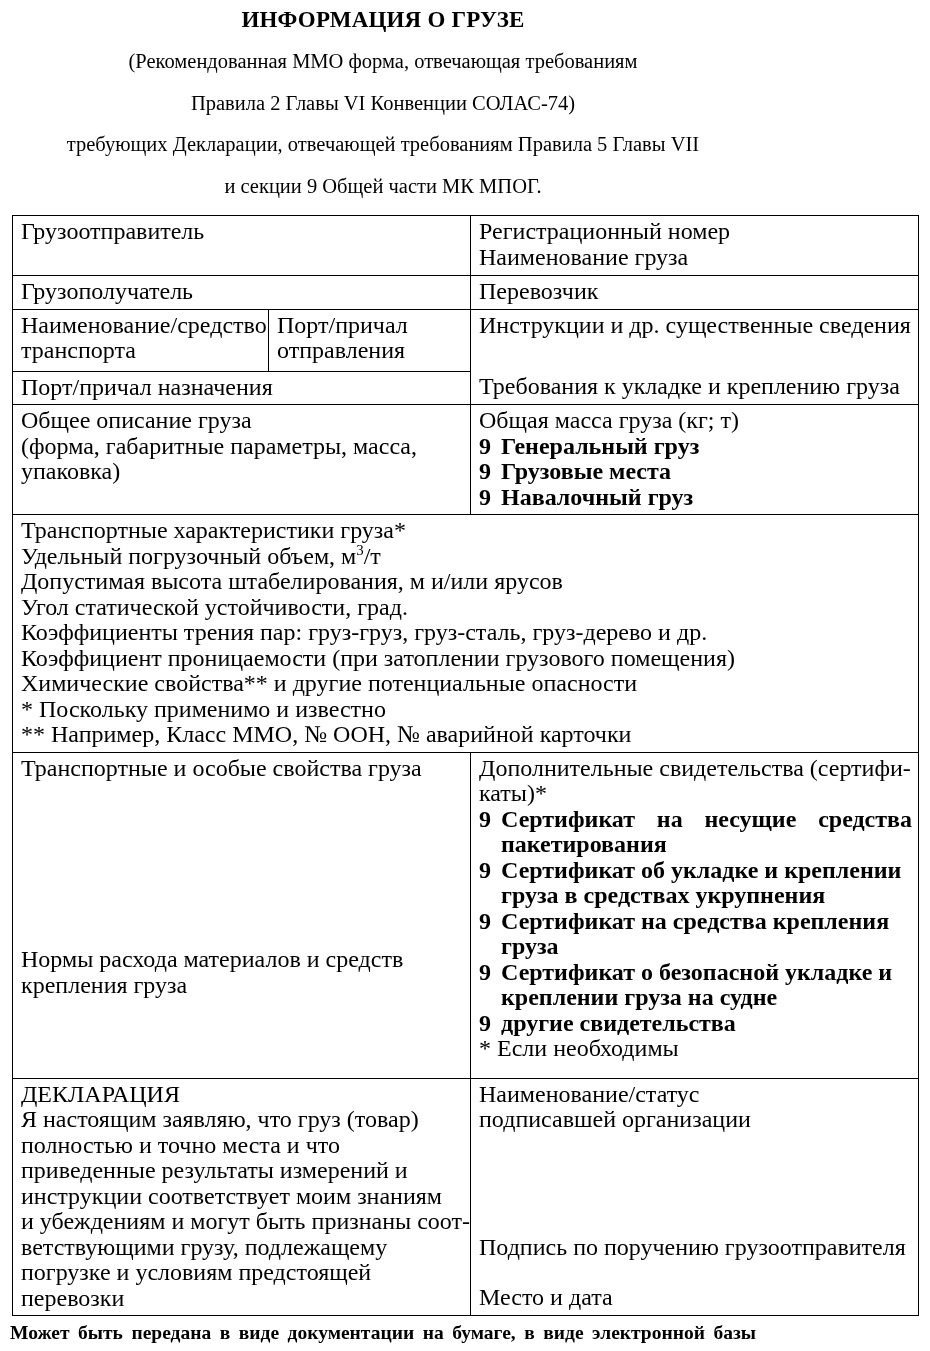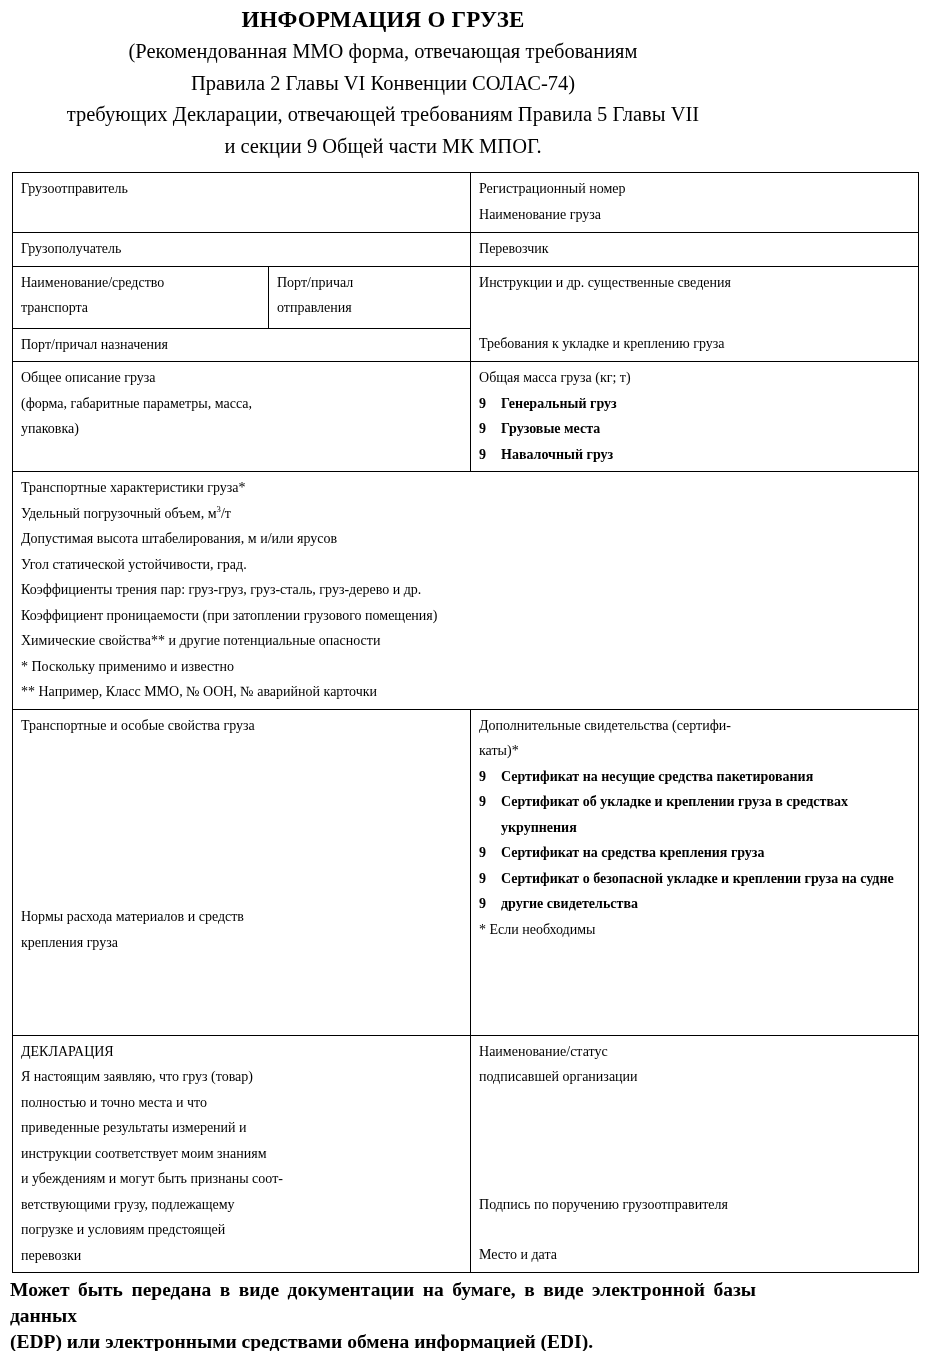--- a/index.html
+++ b/index.html
@@ -31,36 +31,36 @@
   .doc-title {
     font-size: 23px;
     font-weight: bold;
     letter-spacing: 0.2px;
     line-height: 26px;
     margin: 0 0 5px 0;
   }
   .subtitle-line {
     font-size: 20.5px;
     line-height: 25.6px;
-    margin: 6px;
+    margin: 16px;
     white-space: nowrap;
   }
 
   
   .form-table {
     margin: 13px 12px 0 12px;
     width: 906px;
     border-collapse: collapse;
     table-layout: fixed;
   }
   .form-table td {
     border: 1px solid #000000;
     vertical-align: top;
     padding: 3px 6px 4px 8px;
-    font-size: 14px;
+    font-size: 24px;
     line-height: 25.5px;
   }
   td.no-bottom { border-bottom: none; }
   td.no-top { border-top: none; margin-top: 28px; }
 
   .cell-line { display: block; white-space: nowrap; }
 
   
   .chk {
     display: block;

